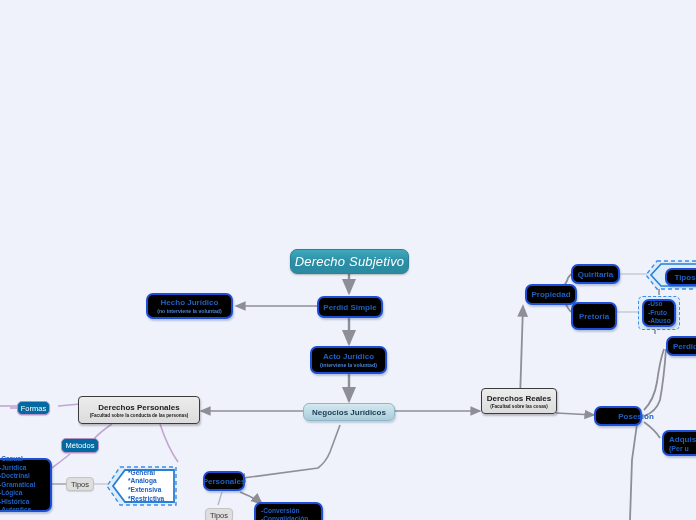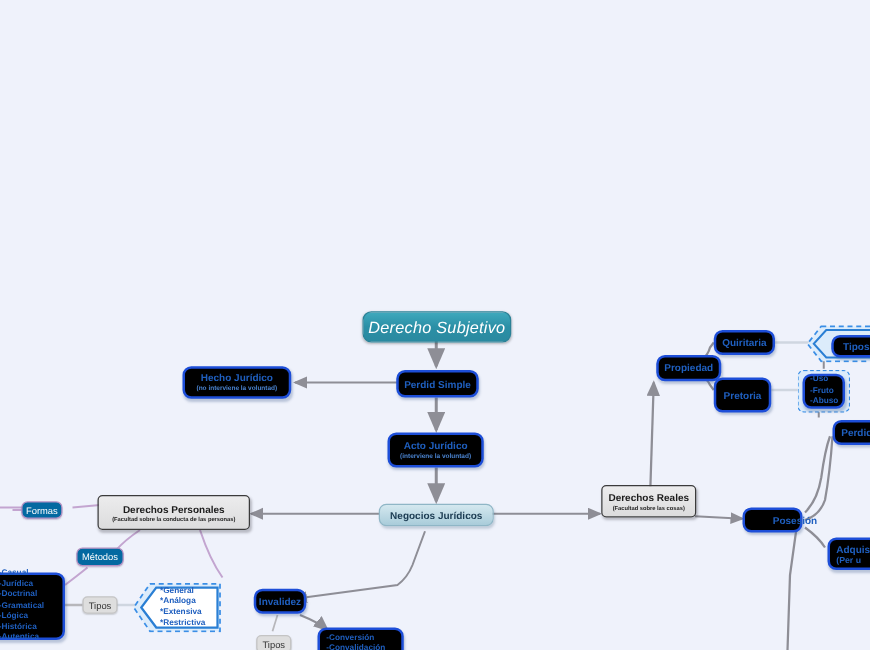--- a/index.html
+++ b/index.html
@@ -250,21 +250,21 @@
     </svg>
   </div>
   <div class="hexlabel" style="left:128px;top:470px;width:48px;height:32px;">
     <span class="li">*General</span>
     <span class="li">*Análoga</span>
     <span class="li">*Extensiva</span>
     <span class="li">*Restrictiva</span>
   </div>
 
   <div class="node n-blue" style="left:203px;top:471px;width:42px;height:20px;">
-    <span>Invalidez</span>
+    <span>Personales</span>
   </div>
 
   <div class="node n-graylabel" style="left:205px;top:508px;width:28px;height:14px;">
     <span>Tipos</span>
   </div>
 
   <div class="node n-blue listbox" style="left:254px;top:502px;width:69px;height:26px;">
     <span class="li">-Conversión</span>
     <span class="li">-Convalidación</span>
   </div>

